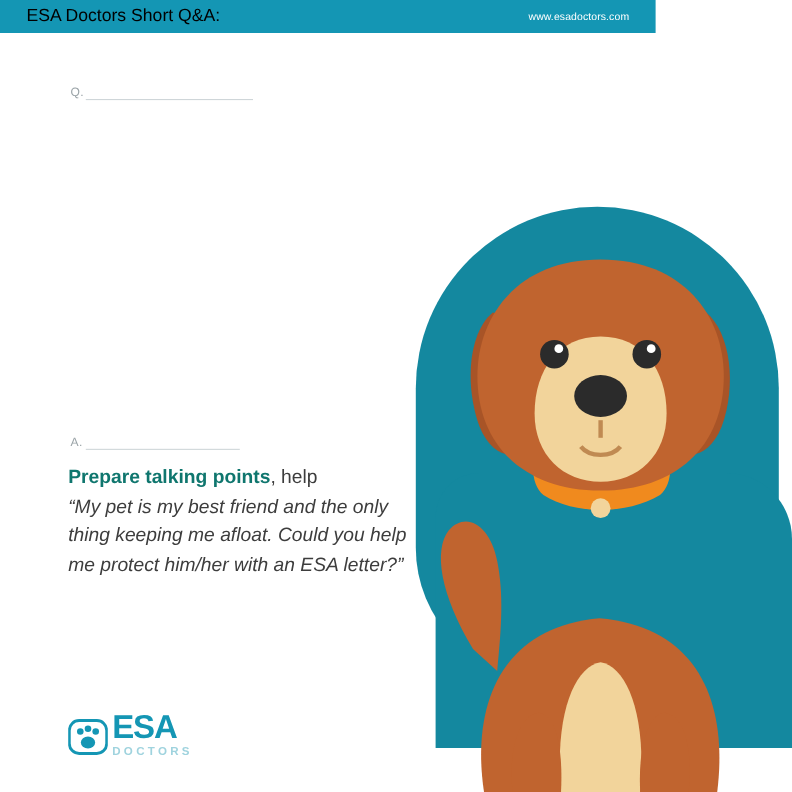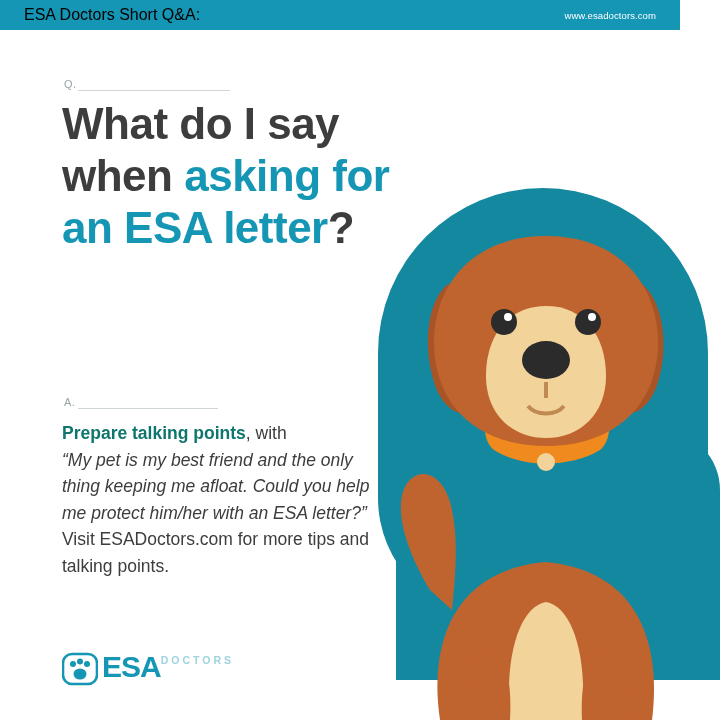--- a/index.html
+++ b/index.html
@@ -12,21 +12,21 @@
   .card {
     position: relative;
     width: 720px; height: 720px;
     background: #ffffff;
     overflow: hidden;
   }
   
   .topbar {
     position: absolute;
     left: 0; top: 0;
-    width: 680px; height: 30px;
+    width: 596px; height: 30px;
     background: #1496b4;
     display: flex;
     align-items: center;
     justify-content: space-between;
     padding: 4px 24px;
   }
   .topbar-url {
     color: #ffffff;
     font-size: 9.5px;
     font-weight: normal;
@@ -102,21 +102,21 @@
     position: absolute;
     left: 62px; top: 648px;
     display: flex;
     align-items: center;
   }
   .logo-paw {
     width: 36px; height: 38px;
     position: relative;
     margin-right: 4px;
   }
-  .logo-text-wrap { display: flex; flex-direction: row; }
+  .logo-text-wrap { display: flex; flex-direction: column; }
   .logo-esa {
     font-size: 30px;
     font-weight: bold;
     color: #1496b4;
     letter-spacing: -1px;
     line-height: 0.92;
   }
   .logo-doctors {
     font-size: 10.5px;
     font-weight: bold;
@@ -168,32 +168,26 @@
     <ellipse cx="176" cy="150" rx="24" ry="19" fill="#2b2b2b"></ellipse>
 
     <path d="M176 172 L176 188" stroke="#c08a52" stroke-width="4" fill="none"></path>
     <path d="M158 196 C166 206 186 206 194 196" stroke="#c08a52" stroke-width="4" fill="none"></path>
 
     <circle cx="176" cy="252" r="9" fill="#f2d49b"></circle>
   </svg>
 
   <div class="q-mark">Q.</div>
   <div class="q-rule"></div>
-  <div class="question">
-    <span>What do I say</span><br>
-    <span>when </span><span class="hl">asking for</span><br>
-    <span class="hl">an ESA letter</span><span>?</span>
-  </div>
 
   <div class="a-mark">A.</div>
   <div class="a-rule"></div>
   <div class="answer">
-    <span class="lead">Prepare talking points</span><span>, with</span><br>
+    <span class="lead">Prepare talking points</span><span>, help</span><br>
     <span class="quote">“My pet is my best friend and the only thing keeping me afloat. Could you help me protect him/her with an ESA letter?”</span><br>
-    <span>Visit ESADoctors.com for more tips and talking points.</span>
   </div>
 
   <div class="logo">
     <svg class="logo-paw" viewBox="0 0 36 38" xmlns="http://www.w3.org/2000/svg">
       <rect x="1" y="6" width="34" height="30" rx="9" fill="none" stroke="#1496b4" stroke-width="2.6"></rect>
       <circle cx="11" cy="16" r="3" fill="#1496b4"></circle>
       <circle cx="18" cy="13.5" r="3" fill="#1496b4"></circle>
       <circle cx="25" cy="16" r="3" fill="#1496b4"></circle>
       <ellipse cx="18" cy="26" rx="6.5" ry="5.5" fill="#1496b4"></ellipse>
     </svg>

